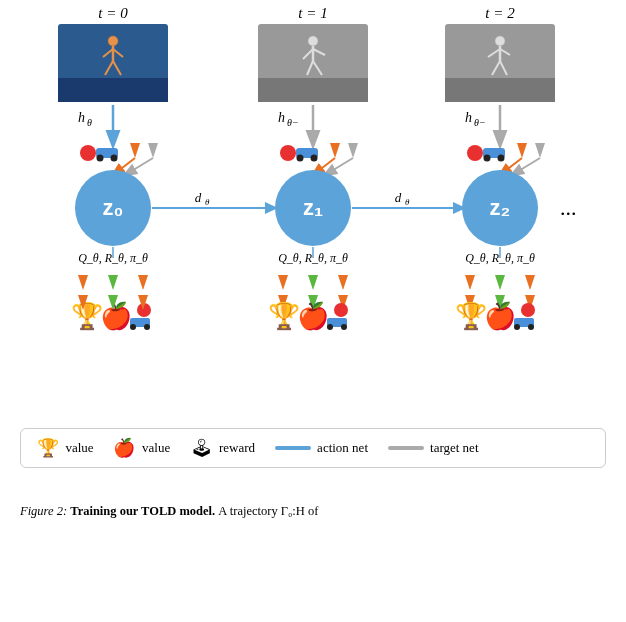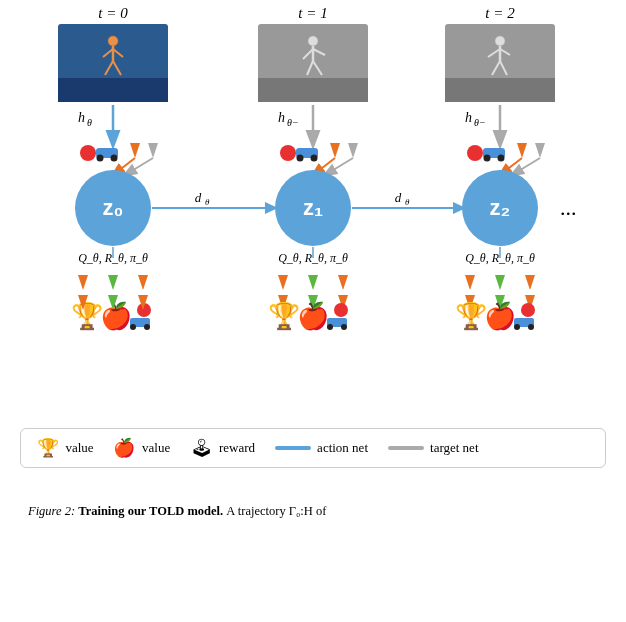--- a/index.html
+++ b/index.html
@@ -66,21 +66,20 @@
     .figure-caption {
       position: absolute;
       bottom: 8px;
       left: 20px;
       right: 20px;
       font-size: 12.5px;
       line-height: 1.4;
     }
     .fig-label {
       font-style: italic;
-      margin-left: 8px;
     }
     .fig-bold {
       font-weight: bold;
       margin-top: 12px;
     }
   </style>
 </head>
 <body>
 
 <div class="diagram-container">

